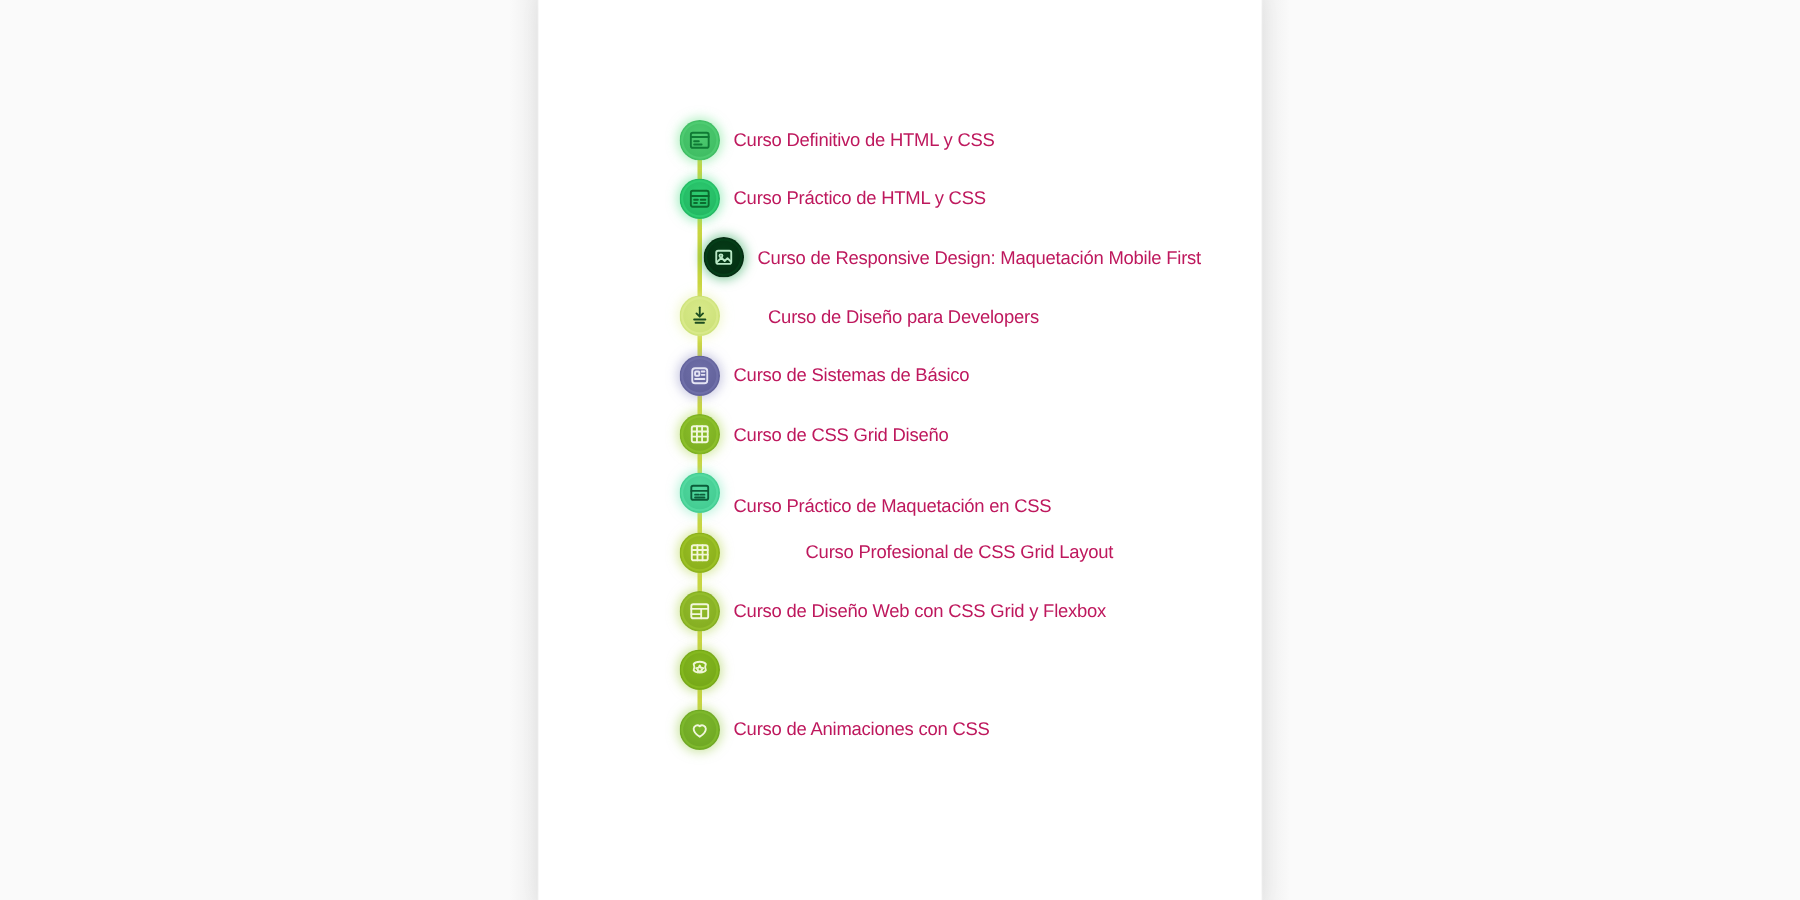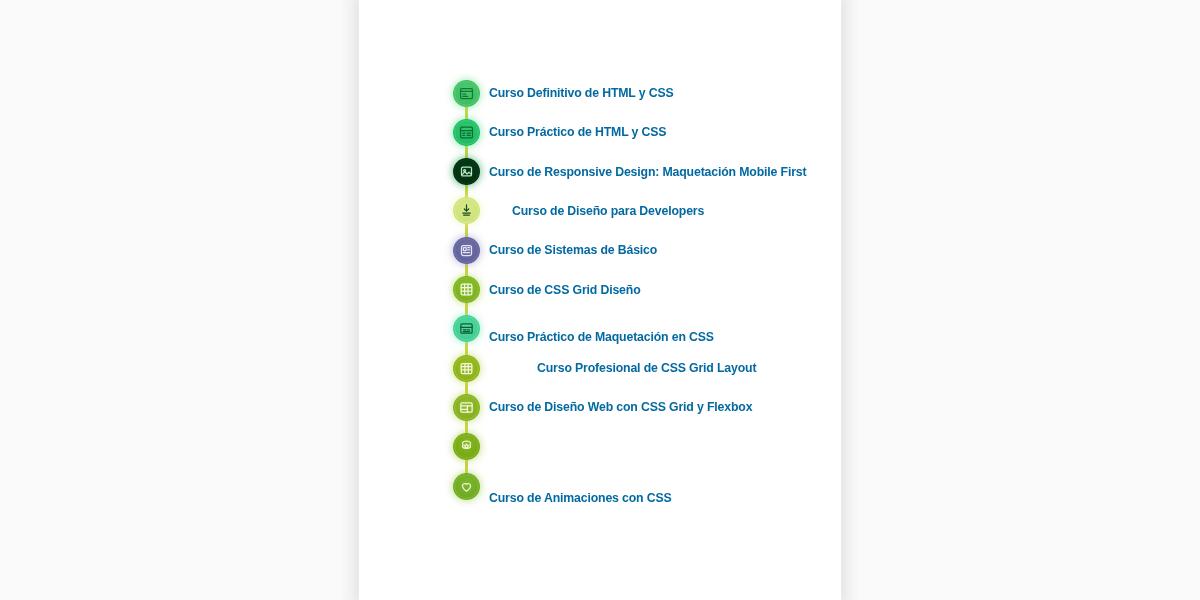--- a/index.html
+++ b/index.html
@@ -78,22 +78,22 @@
     display: block;
     width: 15px;
     height: 15px;
   }
   .tl-node svg { display: block; width: 100%; height: 100%; }
 
   .tl-label {
     position: absolute;
     left: 130px;
     font-size: 12.3px;
-    font-weight: bold;
-    color: #0369a1;
+    font-weight: normal;
+    color: #be185d;
     letter-spacing: -0.15px;
     white-space: nowrap;
     line-height: 1;
   }
 </style>
 </head>
 <body>
 
 <div class="page-backdrop"></div>
 <div class="content-card"></div>
@@ -118,21 +118,21 @@
           <span class="glyph">
             <svg viewBox="0 0 24 24" fill="none" stroke="#0b6b2e" stroke-width="2" stroke-linecap="round" stroke-linejoin="round">
               <rect x="2.5" y="3.5" width="19" height="17" rx="2"></rect>
               <path d="M2.5 9h19"></path>
               <path d="M6 13h4M6 16.5h3M13 13h5M13 16.5h5"></path>
             </svg>
           </span>
         </div>
         <div class="tl-label" style="top: 9px;">Curso Práctico de HTML y CSS</div>
       </div>
-      <div class="tl-row" style="top: 156.6px;">
+      <div class="tl-row" style="top: 156.6px; margin-left: 16px;">
         <div class="tl-node" style="top: 1.5px; background: radial-gradient(circle at 50% 38%, rgb(5, 61, 24) 0%, rgb(4, 47, 18) 72%, rgb(4, 47, 18) 100%); box-shadow: rgba(31, 163, 78, 0.533) 0px 0px 7px 1.5px, rgb(5, 61, 24) 0px 0px 0px 1.5px inset;">
           <span class="glyph">
             <svg viewBox="0 0 24 24" fill="none" stroke="#b9e8c6" stroke-width="2" stroke-linecap="round" stroke-linejoin="round">
               <rect x="4" y="5" width="16" height="14" rx="2"></rect>
               <circle cx="9" cy="10.5" r="1.6"></circle>
               <path d="M5 17l4.5-4.5L13 16l3-3 3 3"></path>
             </svg>
           </span>
         </div>
         <div class="tl-label" style="top: 9px;">Curso de Responsive Design: Maquetación Mobile First</div>
@@ -220,16 +220,16 @@
         </div>
       </div>
       <div class="tl-row" style="top: 471px;">
         <div class="tl-node" style="top: 1.5px; background: radial-gradient(circle at 50% 38%, rgb(125, 184, 44) 0%, rgb(111, 168, 36) 72%, rgb(111, 168, 36) 100%); box-shadow: rgba(159, 207, 84, 0.533) 0px 0px 7px 1.5px, rgb(125, 184, 44) 0px 0px 0px 1.5px inset;">
           <span class="glyph">
             <svg viewBox="0 0 24 24" fill="none" stroke="#f0f6dc" stroke-width="2" stroke-linecap="round" stroke-linejoin="round">
               <path d="M12 19.5s-6.5-4.2-6.5-8.6A3.9 3.9 0 0 1 12 8.3a3.9 3.9 0 0 1 6.5 2.6c0 4.4-6.5 8.6-6.5 8.6z"></path>
             </svg>
           </span>
         </div>
-        <div class="tl-label" style="top: 9px; margin-top: 12px;">Curso de Animaciones con CSS</div>
+        <div class="tl-label" style="top: 9px;">Curso de Animaciones con CSS</div>
       </div>
     </div>
 </div>
 
 </body></html>

